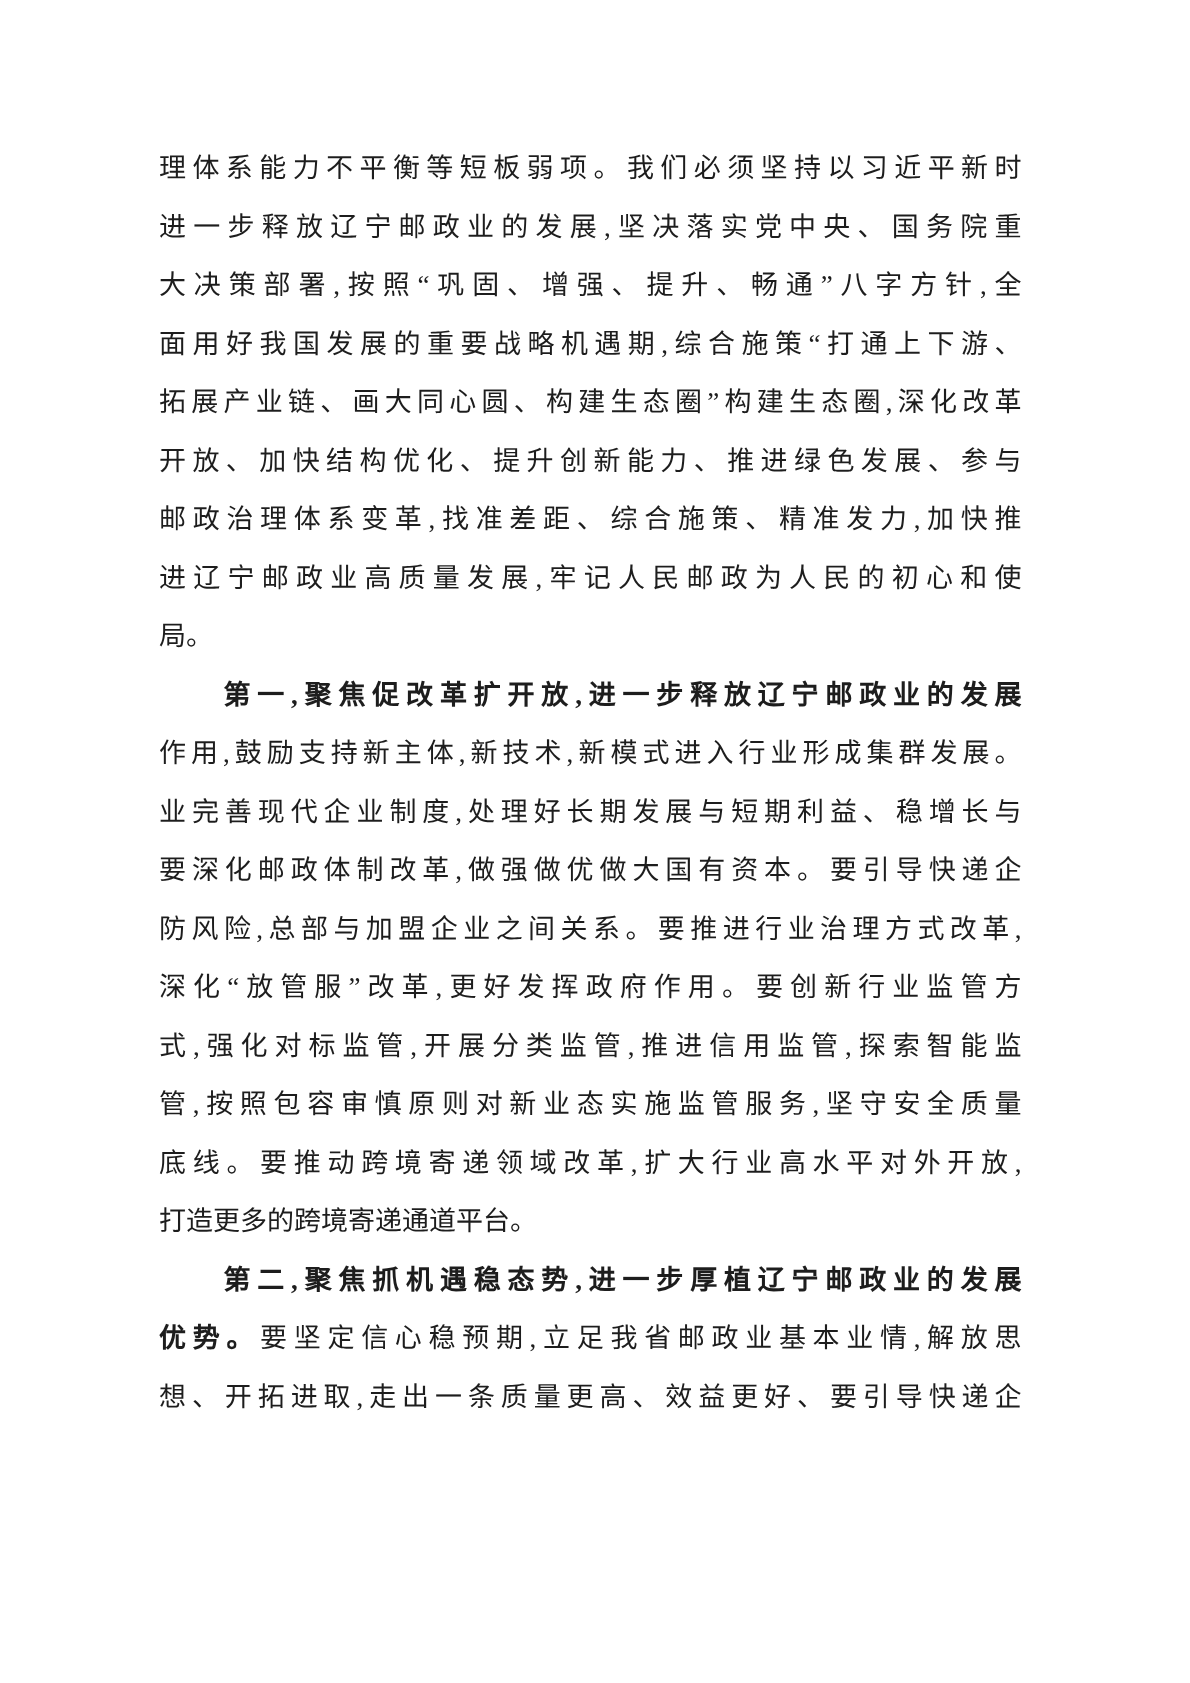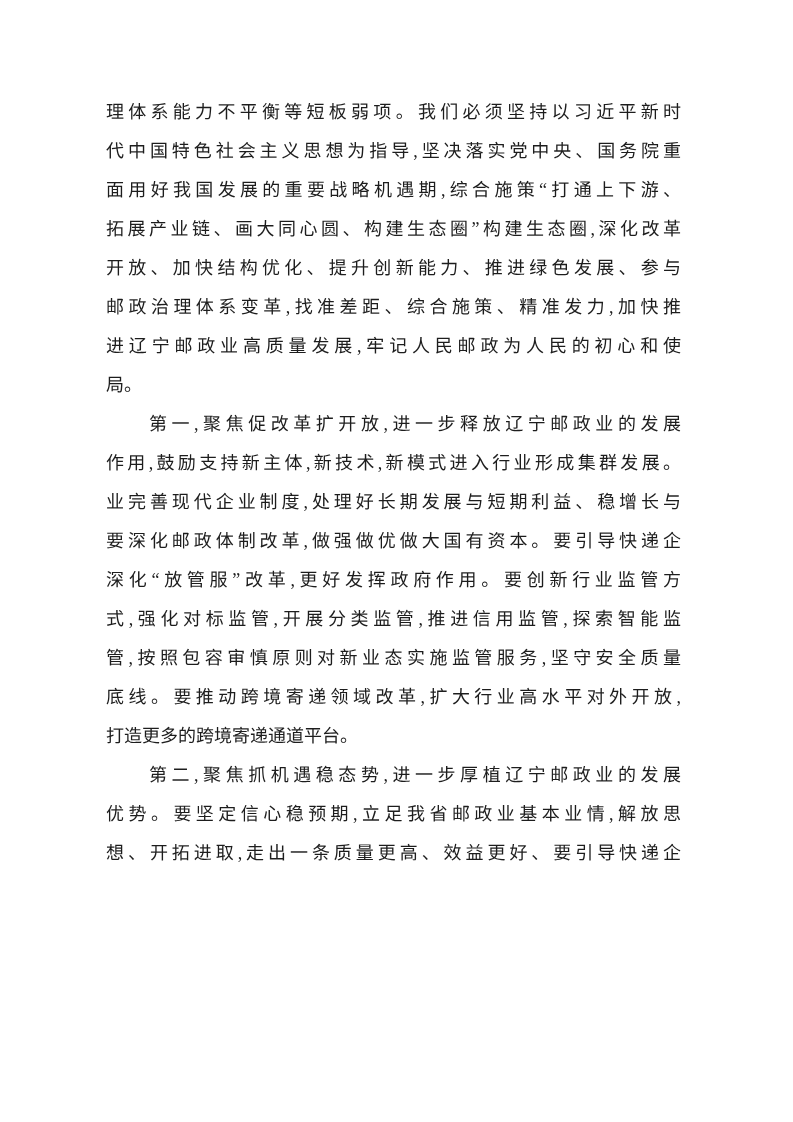--- a/index.html
+++ b/index.html
@@ -27,39 +27,41 @@
     line-height: 39px;
     text-align: justify;
     text-align-last: justify;
     text-justify: inter-character;
     overflow: hidden;
     white-space: normal;
   }
   .line.indent { padding-left: 43px; }
   .line.nojust { text-align: left; text-align-last: left; }
   .seg { font-weight: normal; }
-  .seg.bold { font-weight: normal; }
+  .seg.bold { font-weight: bold; }
 </style>
 </head>
 <body>
 
 <div class="page">
   <div class="text-block" style="color: rgb(29, 29, 29);">
       <div class="line"><span class="seg">理体系能力不平衡等短板弱项。我们必须坚持以习近平新时</span></div>
-      <div class="line"><span class="seg">代中国特色社会主义思想为指导,坚决落实党中央、国务院重</span></div>
+      <div class="line"><span class="seg">进一步释放辽宁邮政业的发展,坚决落实党中央、国务院重</span></div>
+      <div class="line"><span class="seg">大决策部署,按照“巩固、增强、提升、畅通”八字方针,全</span></div>
       <div class="line"><span class="seg">面用好我国发展的重要战略机遇期,综合施策“打通上下游、</span></div>
       <div class="line"><span class="seg">拓展产业链、画大同心圆、构建生态圈”构建生态圈,深化改革</span></div>
       <div class="line"><span class="seg">开放、加快结构优化、提升创新能力、推进绿色发展、参与</span></div>
       <div class="line"><span class="seg">邮政治理体系变革,找准差距、综合施策、精准发力,加快推</span></div>
       <div class="line"><span class="seg">进辽宁邮政业高质量发展,牢记人民邮政为人民的初心和使</span></div>
       <div class="line nojust"><span class="seg">局。</span></div>
       <div class="line indent"><span class="seg bold">第一,聚焦促改革扩开放,进一步释放辽宁邮政业的发展</span></div>
       <div class="line"><span class="seg">作用,鼓励支持新主体,新技术,新模式进入行业形成集群发展。</span></div>
       <div class="line"><span class="seg">业完善现代企业制度,处理好长期发展与短期利益、稳增长与</span></div>
       <div class="line"><span class="seg">要深化邮政体制改革,做强做优做大国有资本。要引导快递企</span></div>
+      <div class="line"><span class="seg">防风险,总部与加盟企业之间关系。要推进行业治理方式改革,</span></div>
       <div class="line"><span class="seg">深化“放管服”改革,更好发挥政府作用。要创新行业监管方</span></div>
       <div class="line"><span class="seg">式,强化对标监管,开展分类监管,推进信用监管,探索智能监</span></div>
       <div class="line"><span class="seg">管,按照包容审慎原则对新业态实施监管服务,坚守安全质量</span></div>
       <div class="line"><span class="seg">底线。要推动跨境寄递领域改革,扩大行业高水平对外开放,</span></div>
       <div class="line nojust"><span class="seg">打造更多的跨境寄递通道平台。</span></div>
       <div class="line indent"><span class="seg bold">第二,聚焦抓机遇稳态势,进一步厚植辽宁邮政业的发展</span></div>
       <div class="line"><span class="seg bold">优势。</span><span class="seg">要坚定信心稳预期,立足我省邮政业基本业情,解放思</span></div>
       <div class="line"><span class="seg">想、开拓进取,走出一条质量更高、效益更好、要引导快递企</span></div>
     </div>
 </div>

